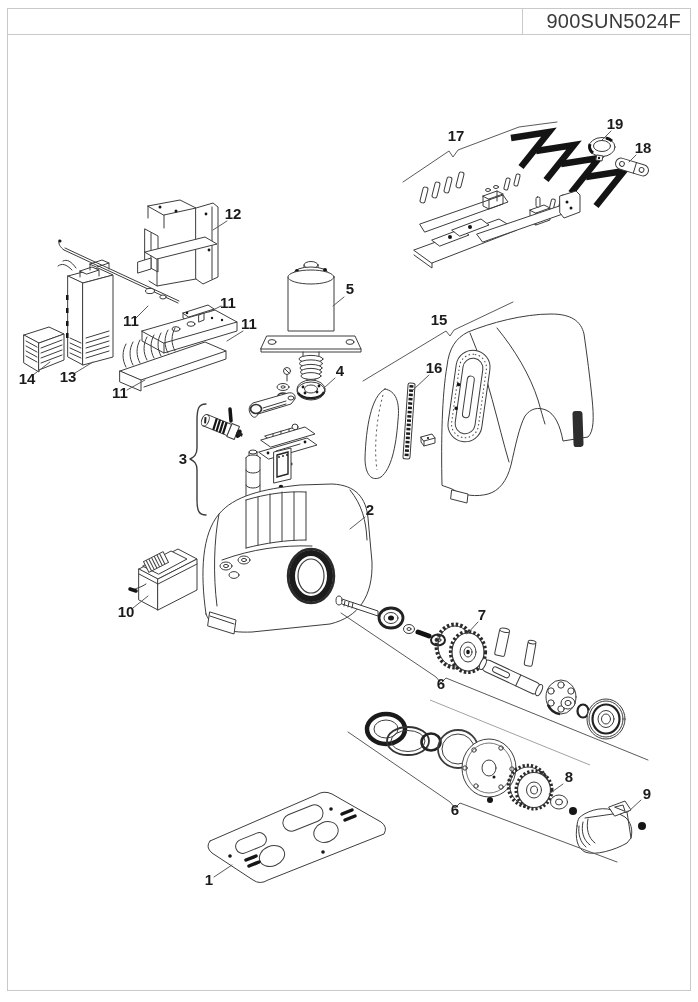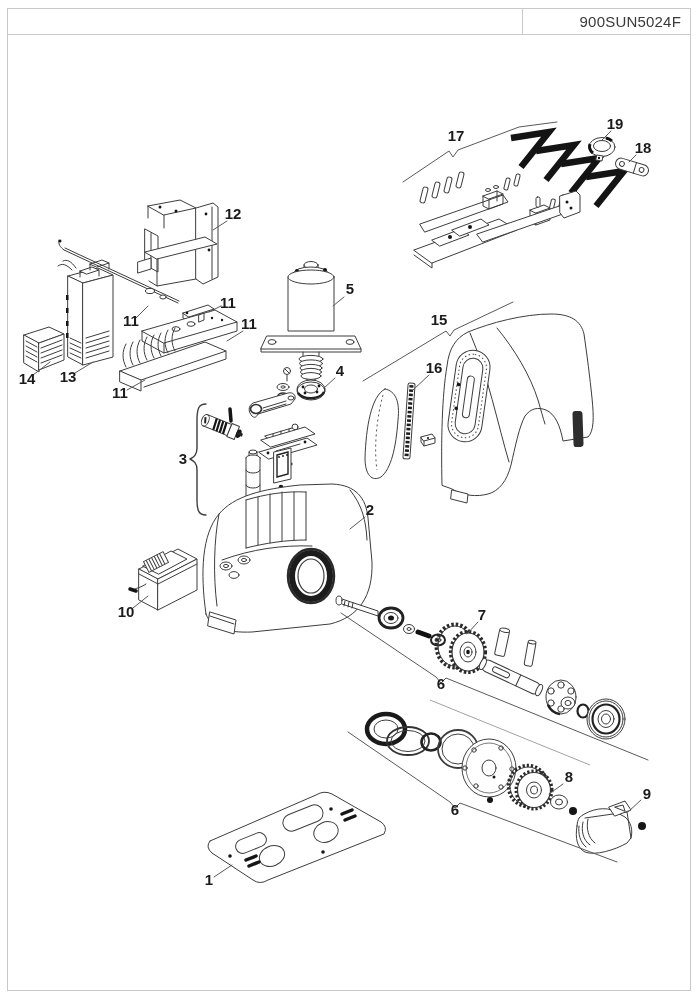--- a/index.html
+++ b/index.html
@@ -2,21 +2,21 @@
 <html><head>
 <meta charset="utf-8">
 <style>
   html,body{margin:0;padding:0;background:#fff;}
   .stage{position:relative;width:698px;height:1002px;background:#fff;overflow:hidden;
          font-family:"Liberation Sans",sans-serif;}
   .page{position:absolute;left:7px;top:8px;width:682px;height:981px;border:1px solid #c9c9c9;background:#fff;}
   .hdr{position:absolute;left:0;top:0;width:682px;height:25px;border-bottom:1px solid #c9c9c9;}
   .hdr-title-cell{position:absolute;right:0;top:0;width:168px;height:25px;border-left:1px solid #c9c9c9;
       display:flex;align-items:center;justify-content:flex-end;padding-right:9px;box-sizing:border-box;}
-  .hdr-title-cell span{font-size:15px;color:#3a3a3a;letter-spacing:.2px;}
+  .hdr-title-cell span{font-size:20px;color:#3a3a3a;letter-spacing:.2px;}
   svg.diagram{position:absolute;left:0;top:0;}
   .s1{fill:none;stroke:#3d3d3d;stroke-width:1;stroke-linecap:round;stroke-linejoin:round;}
   .s2{fill:none;stroke:#333;stroke-width:1.7;stroke-linecap:round;stroke-linejoin:round;}
   .w{fill:#fff;stroke:#3d3d3d;stroke-width:1;stroke-linecap:round;stroke-linejoin:round;}
   .dk{fill:#161616;stroke:none;}
   .ldr{fill:none;stroke:#5a5a5a;stroke-width:1;stroke-linecap:round;stroke-linejoin:round;}
   .lbl{font-family:"Liberation Sans",sans-serif;font-weight:bold;font-size:15px;fill:#1b1b1b;text-anchor:middle;}
 </style>
 </head>
 <body>

